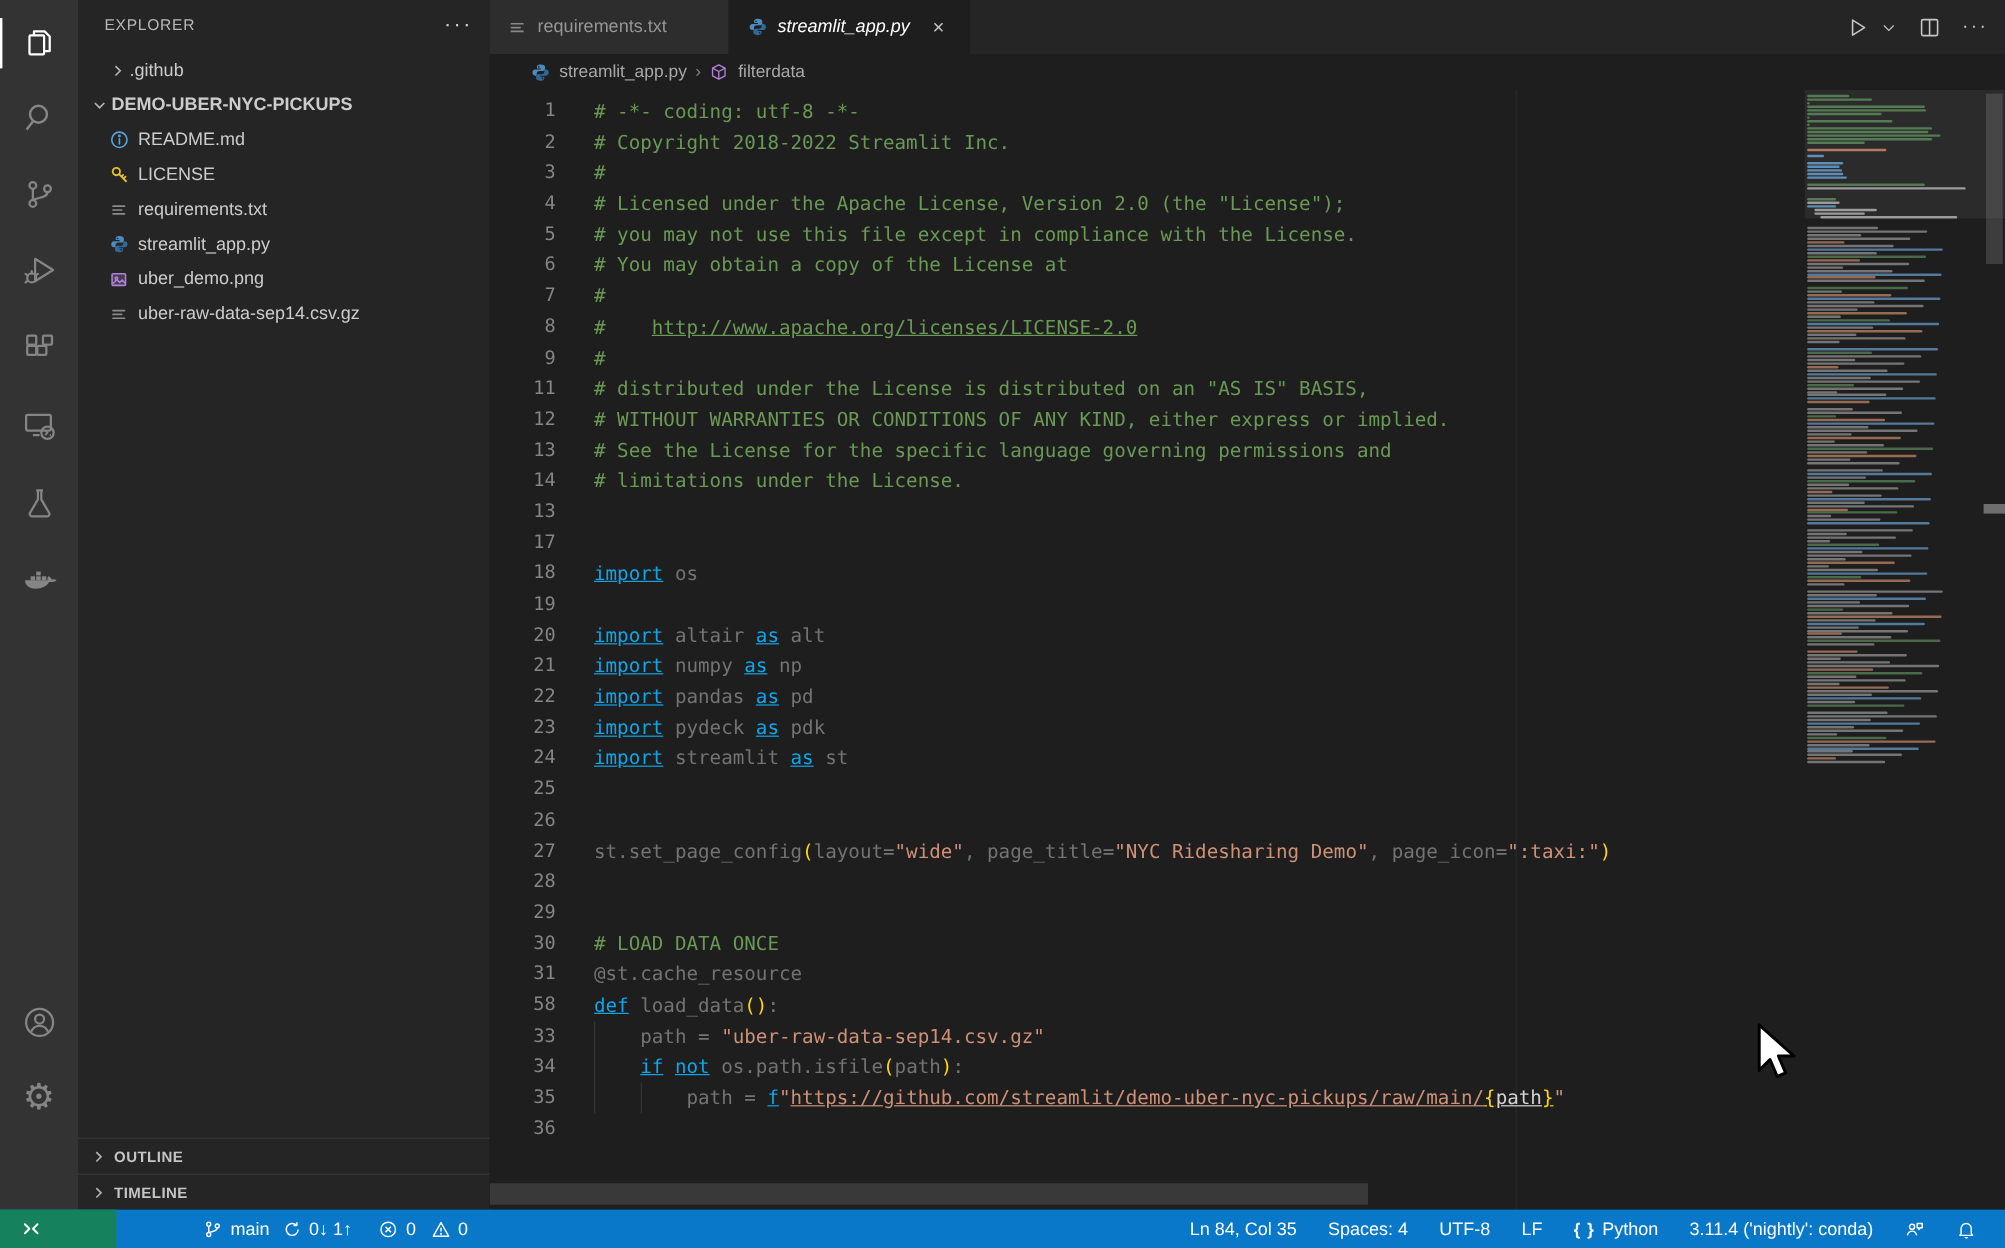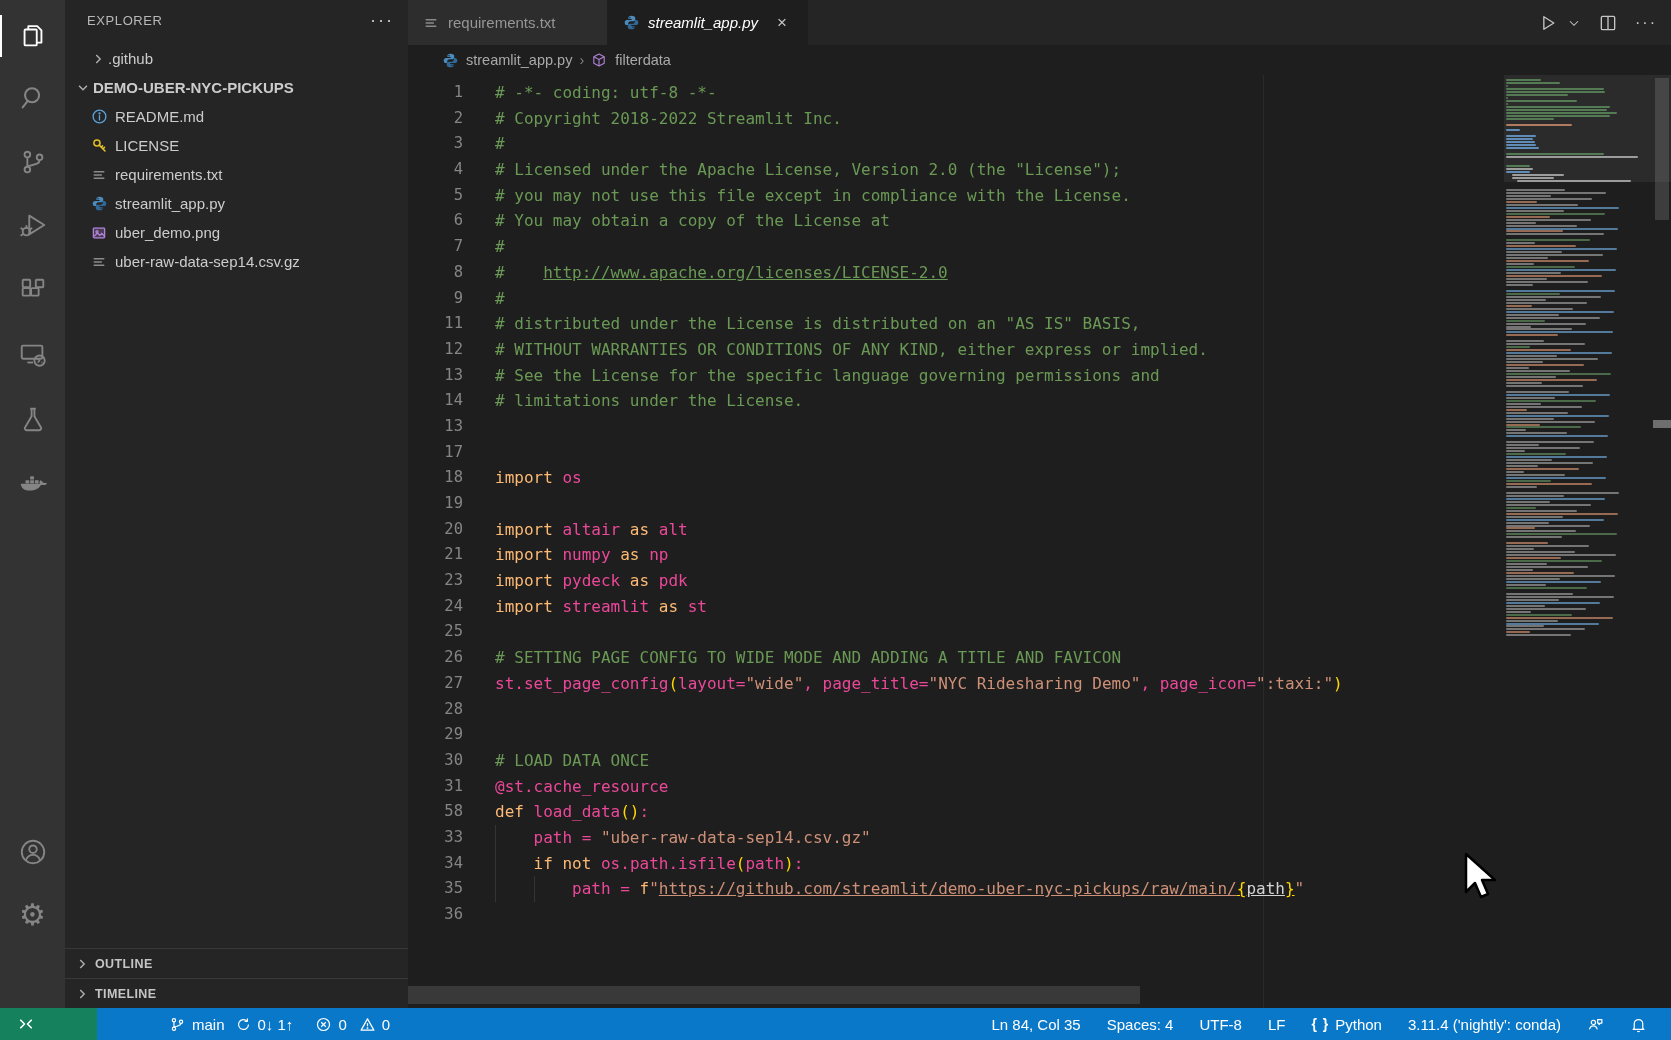--- a/index.html
+++ b/index.html
@@ -48,21 +48,21 @@
   .crumb { cursor:pointer; }
 
   
   #editor { position:absolute; left:408px; top:75px; right:0; bottom:32px; background:#1e1e1e; overflow:hidden; cursor:text; }
   #code-lines { position:absolute; left:0; top:5px; right:167px; font-family:"DejaVu Sans Mono","Liberation Mono",monospace; font-size:16px; }
   .code-line { position:relative; height:25.7px; line-height:25.7px; white-space:pre; }
   .code-line .gutter { position:absolute; left:0; top:0; width:55px; text-align:right; color:#858585; font-size:15.5px; }
   .code-line .content { position:absolute; left:87px; top:0; }
   .indent-guide { position:absolute; top:0; bottom:0; width:1px; background:rgba(255,255,255,.10); }
   .tk-cm { color:#6a9955; } .tk-cmu { color:#6a9955; text-decoration:underline; }
-  .tk-k { color:#fdba74; } .tk-d { color:#ec4899; } .tk-s { color:#ce9178; }
+  .tk-k { color:#0ea5e9;text-decoration:underline; } .tk-d { color:#737373; } .tk-s { color:#ce9178; }
   .tk-su { color:#ce9178; text-decoration:underline; }
   .tk-b1 { color:#ffd700; } .tk-b1u { color:#ffd700; text-decoration:underline; }
   .tk-du { color:#d4d4d4; text-decoration:underline; }
   #ruler-line { position:absolute; left:855px; top:0; bottom:0; width:1px; background:rgba(255,255,255,.055); }
   #hscrollbar { position:absolute; left:0; bottom:4px; height:18px; width:732px; background:rgba(121,121,121,.30); cursor:pointer; }
 
   
   #minimap { position:absolute; right:19px; top:0; width:148px; bottom:0; cursor:pointer; }
   #minimap-viewport { position:absolute; left:-1504px; right:-19px; }
   .mm-bar { position:absolute; height:2px; border-radius:1px; }
@@ -341,24 +341,25 @@
         <div class="code-line"><span class="gutter">11</span><span class="content"><span class="tk-cm"># distributed under the License is distributed on an "AS IS" BASIS,</span></span></div>
         <div class="code-line"><span class="gutter">12</span><span class="content"><span class="tk-cm"># WITHOUT WARRANTIES OR CONDITIONS OF ANY KIND, either express or implied.</span></span></div>
         <div class="code-line"><span class="gutter">13</span><span class="content"><span class="tk-cm"># See the License for the specific language governing permissions and</span></span></div>
         <div class="code-line"><span class="gutter">14</span><span class="content"><span class="tk-cm"># limitations under the License.</span></span></div>
         <div class="code-line"><span class="gutter">13</span><span class="content"></span></div>
         <div class="code-line"><span class="gutter">17</span><span class="content"></span></div>
         <div class="code-line"><span class="gutter">18</span><span class="content"><span class="tk-k">import</span><span class="tk-d"> os</span></span></div>
         <div class="code-line"><span class="gutter">19</span><span class="content"></span></div>
         <div class="code-line"><span class="gutter">20</span><span class="content"><span class="tk-k">import</span><span class="tk-d"> altair </span><span class="tk-k">as</span><span class="tk-d"> alt</span></span></div>
         <div class="code-line"><span class="gutter">21</span><span class="content"><span class="tk-k">import</span><span class="tk-d"> numpy </span><span class="tk-k">as</span><span class="tk-d"> np</span></span></div>
+        <div class="code-line"><span class="gutter">22</span><span class="content"><span class="tk-k">import</span><span class="tk-d"> pandas </span><span class="tk-k">as</span><span class="tk-d"> pd</span></span></div>
         <div class="code-line"><span class="gutter">23</span><span class="content"><span class="tk-k">import</span><span class="tk-d"> pydeck </span><span class="tk-k">as</span><span class="tk-d"> pdk</span></span></div>
         <div class="code-line"><span class="gutter">24</span><span class="content"><span class="tk-k">import</span><span class="tk-d"> streamlit </span><span class="tk-k">as</span><span class="tk-d"> st</span></span></div>
         <div class="code-line"><span class="gutter">25</span><span class="content"></span></div>
-        <div class="code-line"><span class="gutter">26</span><span class="content"><span class="tk-cm"># SETTING PAGE CONFIG TO WIDE MODE AND ADDING A TITLE AND FAVICON</span></span></div>
+        <div class="code-line"><span class="gutter">26</span></div>
         <div class="code-line"><span class="gutter">27</span><span class="content"><span class="tk-d">st.set_page_config</span><span class="tk-b1">(</span><span class="tk-d">layout=</span><span class="tk-s">"wide"</span><span class="tk-d">, page_title=</span><span class="tk-s">"NYC Ridesharing Demo"</span><span class="tk-d">, page_icon=</span><span class="tk-s">":taxi:"</span><span class="tk-b1">)</span></span></div>
         <div class="code-line"><span class="gutter">28</span><span class="content"></span></div>
         <div class="code-line"><span class="gutter">29</span><span class="content"></span></div>
         <div class="code-line"><span class="gutter">30</span><span class="content"><span class="tk-cm"># LOAD DATA ONCE</span></span></div>
         <div class="code-line"><span class="gutter">31</span><span class="content"><span class="tk-d">@st.cache_resource</span></span></div>
         <div class="code-line"><span class="gutter">58</span><span class="content"><span class="tk-k">def</span><span class="tk-d"> load_data</span><span class="tk-b1">()</span><span class="tk-d">:</span></span></div>
         <div class="code-line"><span class="gutter">33</span><span class="indent-guide" style="left: 87px;"></span><span class="content"><span class="tk-d">    path = </span><span class="tk-s">"uber-raw-data-sep14.csv.gz"</span></span></div>
         <div class="code-line"><span class="gutter">34</span><span class="indent-guide" style="left: 87px;"></span><span class="content"><span class="tk-d">    </span><span class="tk-k">if</span><span class="tk-d"> </span><span class="tk-k">not</span><span class="tk-d"> os.path.isfile</span><span class="tk-b1">(</span><span class="tk-d">path</span><span class="tk-b1">)</span><span class="tk-d">:</span></span></div>
         <div class="code-line"><span class="gutter">35</span><span class="indent-guide" style="left: 87px;"></span><span class="indent-guide" style="left: 125.56px;"></span><span class="content"><span class="tk-d">        path = </span><span class="tk-k">f</span><span class="tk-s">"</span><span class="tk-su">https://github.com/streamlit/demo-uber-nyc-pickups/raw/main/</span><span class="tk-b1u">{</span><span class="tk-du">path</span><span class="tk-b1u">}</span><span class="tk-s">"</span></span></div>
         <div class="code-line"><span class="gutter">36</span><span class="content"></span></div>

